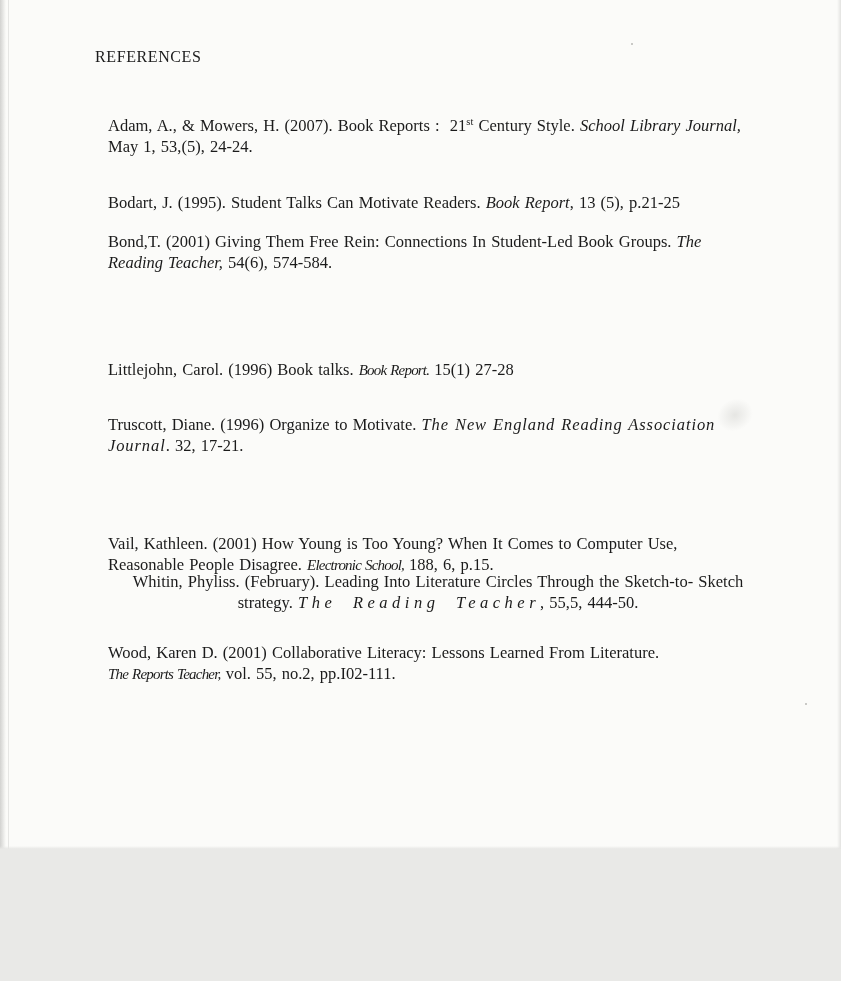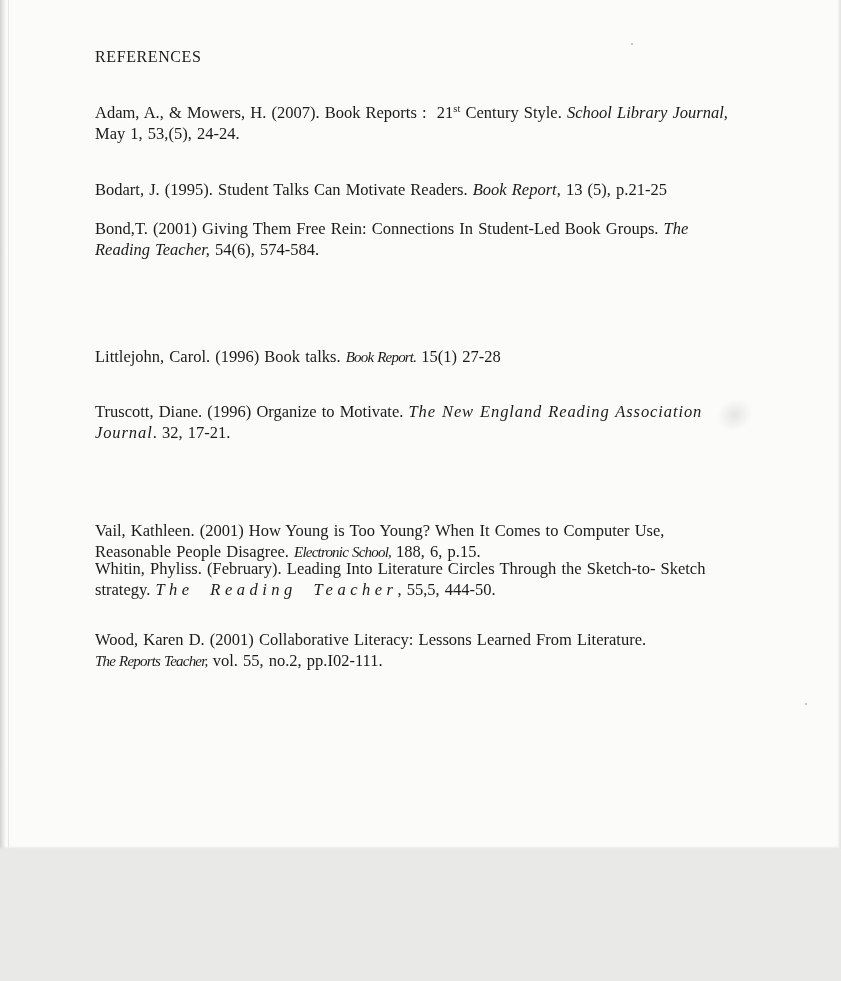--- a/index.html
+++ b/index.html
@@ -47,33 +47,33 @@
     position: absolute;
     left: 95px; top: 48px;
     font-size: 16px;
     letter-spacing: 0.6px;
     white-space: pre;
   }
   .entry {
     position: absolute;
     left: 95px;
     width: 660px;
-    margin: 0;
+    margin: 13px;
     font-size: 16.5px;
     line-height: 20.6px;
     word-spacing: 1px;
   }
   .e1 { top: 103px; }
   .e2 { top: 180px; }
   .e3 { top: 219px; }
   .e4 { top: 290px; }
   .e5 { top: 347px; }
   .e6 { top: 402px; }
   .e7 { top: 521px; }
-  .e8 { top: 559px; }
+  .e8 { top: 559px; text-align: center; }
   .e9 { top: 630px; }
   .line { display: block; white-space: pre; }
 
   .seg-italic { font-style: italic; }
   .seg-italic-wide { font-style: italic; letter-spacing: 0.9px; }
   .seg-italic-spaced { font-style: italic; letter-spacing: 4.5px; word-spacing: 8px; }
   .seg-italic-cond { font-style: italic; letter-spacing: -0.8px; font-size: 15px; }
   .seg-sup { vertical-align: super; font-size: 10.5px; line-height: 0; }
 </style>
 </head>

